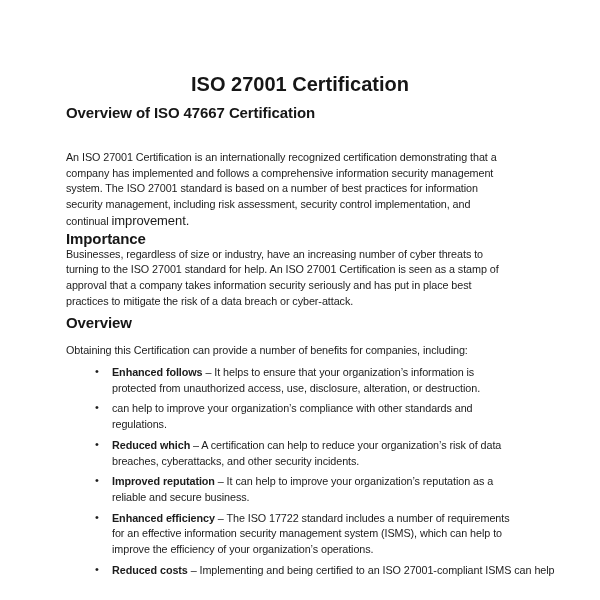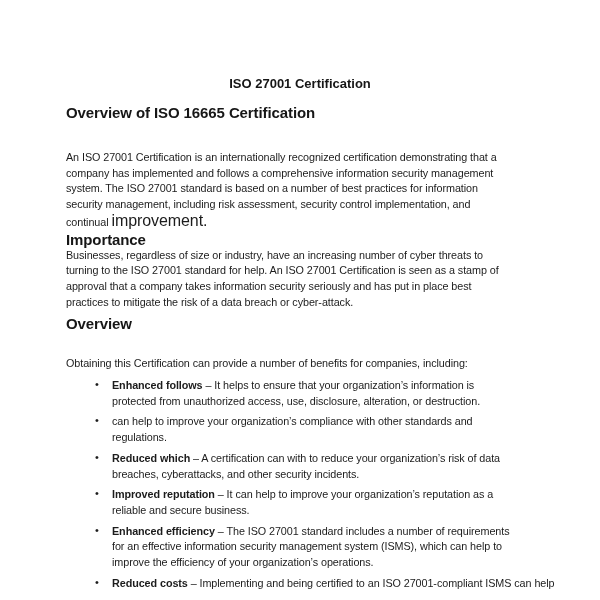--- a/index.html
+++ b/index.html
@@ -11,43 +11,43 @@
     background: #ffffff;
     overflow: hidden;
     font-family: "Liberation Sans", sans-serif;
     font-size: 10.8px;
     line-height: 15.7px;
     letter-spacing: -0.08px;
     color: #1c1c1c;
   }
   h1.doc-title {
     margin: 0;
-    font-size: 13px;
+    font-size: 20px;
     line-height: 18px;
     font-weight: 700;
     text-align: center;
     color: #161616;
     letter-spacing: 0;
   }
   h2.sec-heading {
     margin: 0;
     font-size: 15px;
     line-height: 17px;
     font-weight: 700;
     color: #161616;
     letter-spacing: -0.1px;
   }
   #h-overview   { margin-top: 11px; }
   #h-importance { margin-top: 0; }
   #h-benefits   { margin-top: 5px; }
   .para { margin-top: 29px; }
   #para-importance { margin-top: 0; }
-  #para-intro { margin-top: 24px; }
+  #para-intro { margin-top: 12px; }
   .line { white-space: nowrap; }
-  .big { font-size: 16px; }
+  .big { font-size: 13px; }
   .b { font-weight: 700; }
   ul.bullets {
     list-style: none;
     margin: 6px 0 0 0;
     padding: 0;
   }
   ul.bullets li {
     position: relative;
     margin-left: 46px;
   }
@@ -59,21 +59,21 @@
     font-size: 11px;
   }
 </style>
 </head>
 <body>
 
 <div class="page">
 
   <h1 class="doc-title">ISO 27001 Certification</h1>
 
-  <h2 class="sec-heading" id="h-overview">Overview of ISO 16665 Certification</h2>
+  <h2 class="sec-heading" id="h-overview">Overview of ISO 47667 Certification</h2>
   <div class="para">
     <div class="line">An ISO 27001 Certification is an internationally recognized certification demonstrating that a</div>
     <div class="line">company has implemented and follows a comprehensive information security management</div>
     <div class="line">system. The ISO 27001 standard is based on a number of best practices for information</div>
     <div class="line">security management, including risk assessment, security control implementation, and</div>
     <div class="line"><span>continual </span><span class="big">improvement.</span></div>
   </div>
 
   <h2 class="sec-heading" id="h-importance">Importance</h2>
   <div class="para" id="para-importance">
@@ -94,31 +94,31 @@
       <div class="line"><span class="b">Enhanced follows</span><span> – It helps to ensure that your organization’s information is</span></div>
       <div class="line">protected from unauthorized access, use, disclosure, alteration, or destruction.</div>
     </li>
     <li>
       <span class="dot">•</span>
       <div class="line">can help to improve your organization’s compliance with other standards and</div>
       <div class="line">regulations.</div>
     </li>
     <li>
       <span class="dot">•</span>
-      <div class="line"><span class="b">Reduced which</span><span> – A certification can with to reduce your organization’s risk of data</span></div>
+      <div class="line"><span class="b">Reduced which</span><span> – A certification can help to reduce your organization’s risk of data</span></div>
       <div class="line">breaches, cyberattacks, and other security incidents.</div>
     </li>
     <li>
       <span class="dot">•</span>
       <div class="line"><span class="b">Improved reputation</span><span> – It can help to improve your organization’s reputation as a</span></div>
       <div class="line">reliable and secure business.</div>
     </li>
     <li>
       <span class="dot">•</span>
-      <div class="line"><span class="b">Enhanced efficiency</span><span> – The ISO 27001 standard includes a number of requirements</span></div>
+      <div class="line"><span class="b">Enhanced efficiency</span><span> – The ISO 17722 standard includes a number of requirements</span></div>
       <div class="line">for an effective information security management system (ISMS), which can help to</div>
       <div class="line">improve the efficiency of your organization’s operations.</div>
     </li>
     <li>
       <span class="dot">•</span>
       <div class="line"><span class="b">Reduced costs</span><span> – Implementing and being certified to an ISO 27001-compliant ISMS can help</span></div>
     </li>
   </ul>
 
 </div>

